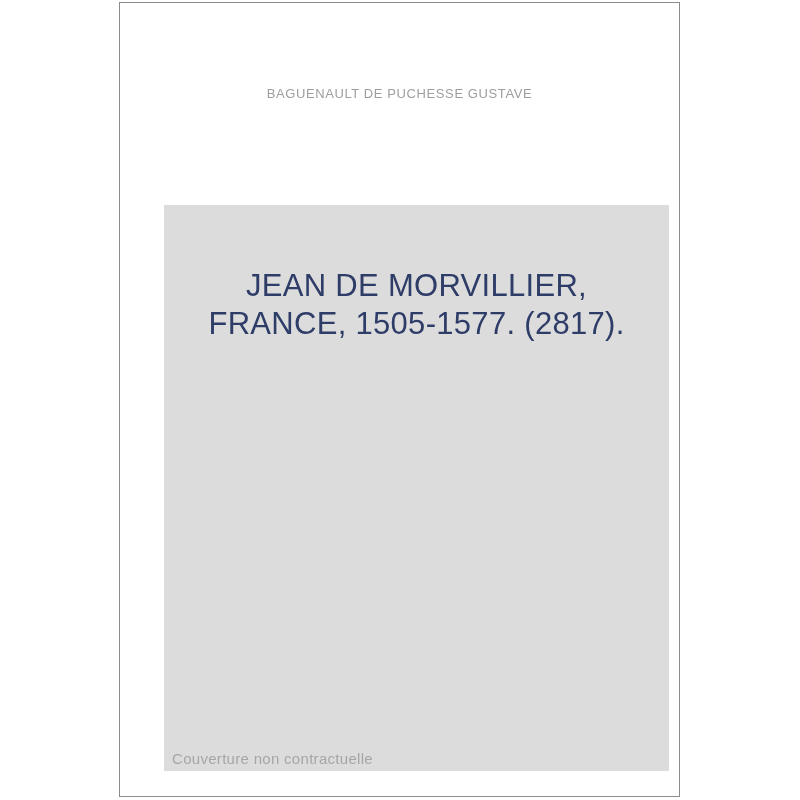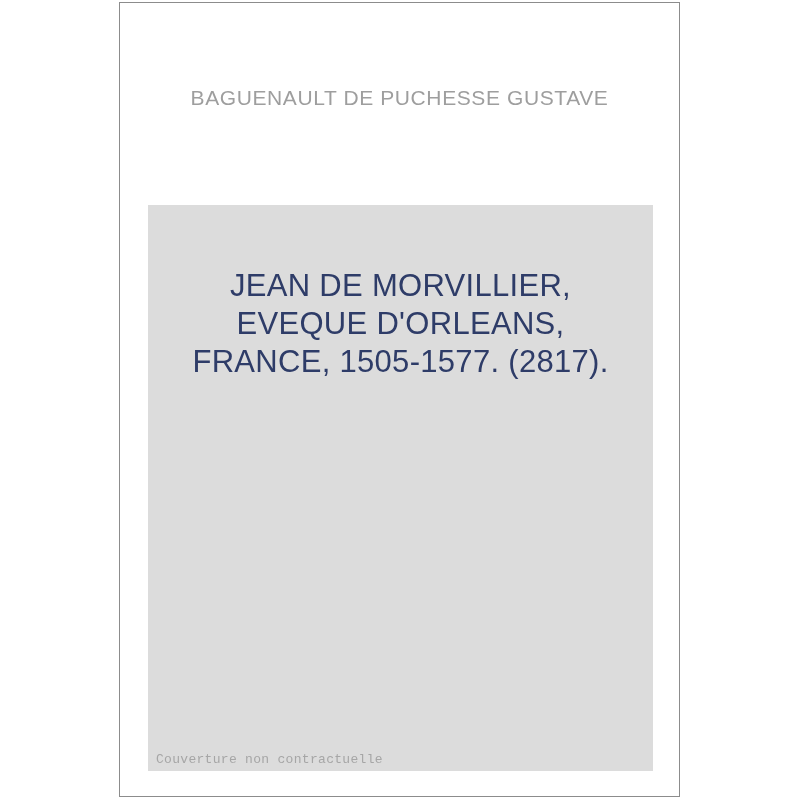--- a/index.html
+++ b/index.html
@@ -27,28 +27,28 @@
     background: var(--page-background, #ffffff);
     border: 1px solid var(--page-border, #8c8c8c);
   }
   .author-name {
     position: absolute;
     top: 83px;
     left: 0;
     width: 100%;
     text-align: center;
     color: var(--author-text, #9e9e9e);
-    font-size: 21px;
+    font-size: 13px;
     font-weight: 400;
     letter-spacing: 0.6px;
     white-space: nowrap;
   }
   .title-panel {
     position: absolute;
-    left: 28px;
+    left: 44px;
     top: 202px;
     width: 505px;
     height: 566px;
     background: var(--panel-background, #dcdcdc);
   }
   .book-title {
     padding-top: 62px;
     text-align: center;
     color: var(--title-text, #2e3c68);
     font-size: 31px;
@@ -57,34 +57,32 @@
     letter-spacing: 0.3px;
   }
   .title-line {
     white-space: nowrap;
   }
   .disclaimer-note {
     position: absolute;
     left: 8px;
     bottom: 4px;
     color: var(--disclaimer-text, #a6a6a6);
-    font-size: 13px;
+    font-size: 15px;
     letter-spacing: 0.3px;
     white-space: nowrap;
-    font-family: Liberation Mono, monospace;
   }
 </style>
 </head>
 <body>
 
 <div class="canvas">
   <div class="cover-page">
     <div class="author-name">BAGUENAULT DE PUCHESSE GUSTAVE</div>
     <div class="title-panel">
       <div class="book-title">
         <div class="title-line">JEAN DE MORVILLIER,</div>
-        <div class="title-line">EVEQUE D'ORLEANS,</div>
         <div class="title-line">FRANCE, 1505-1577. (2817).</div>
       </div>
       <div class="disclaimer-note">Couverture non contractuelle</div>
     </div>
   </div>
 </div>
 
 </body></html>

